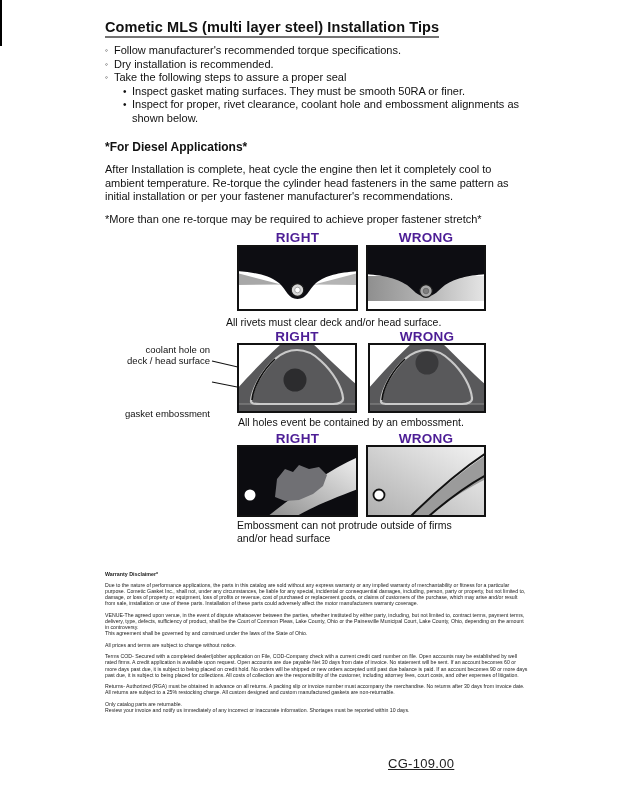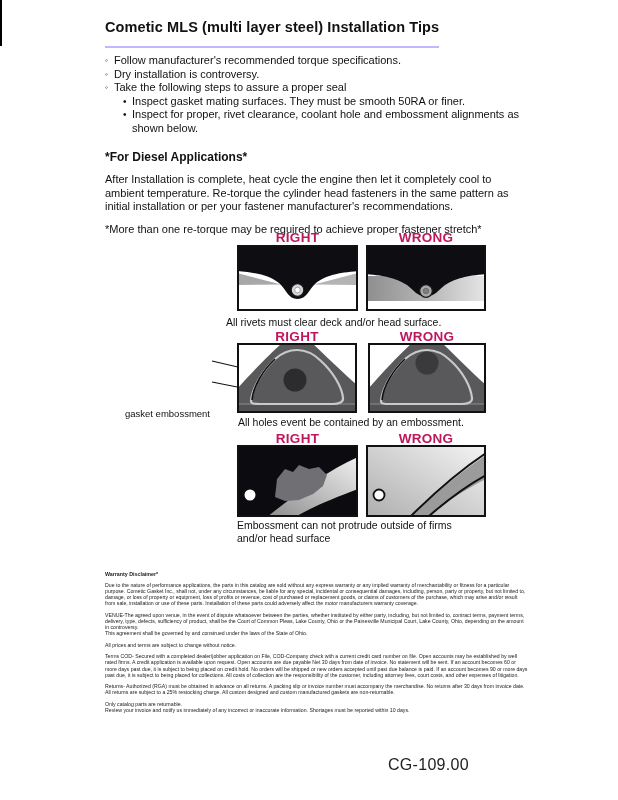--- a/index.html
+++ b/index.html
@@ -3,63 +3,63 @@
 <meta charset="utf-8">
 <style>
   html,body{margin:0;padding:0;background:#fff;}
   .page{position:relative;width:618px;height:800px;background:#ffffff;overflow:hidden;
         font-family:"Liberation Sans","DejaVu Sans",sans-serif;color:#111;}
   .edge-mark{position:absolute;left:0;top:0;width:2px;height:46px;background:#000;}
 
   
   .main{position:absolute;left:105px;top:18px;width:420px;}
   .title{display:inline-block;font-size:14.5px;font-weight:bold;letter-spacing:.1px;
-         border-bottom:2px solid #c4b5fd;padding-bottom:11px;margin:0 0 6px 0;}
+         border-bottom:2px solid #737373;padding-bottom:1px;margin:0 0 6px 0;}
   .blist{margin:0;padding:0;list-style:none;font-size:11px;line-height:13.5px;}
   .brow{display:flex;}
   .bmark{width:9px;flex:0 0 9px;font-size:8.5px;line-height:13.5px;}
   .srow{display:flex;padding-left:18px;}
   .smark{width:9px;flex:0 0 9px;font-size:10px;line-height:13.5px;}
   .dheading{font-size:12px;font-weight:bold;margin:15px 0 0 0;}
   .para{font-size:11px;line-height:13.5px;margin:9px 0 0 0;width:420px;}
 
   
   .figures{position:absolute;left:0;top:228px;width:618px;height:330px;}
-  .figlabel{position:absolute;font-size:13.5px;font-weight:600;letter-spacing:.3px;text-align:center;color:#be185d;}
+  .figlabel{position:absolute;font-size:13.5px;font-weight:600;letter-spacing:.3px;text-align:center;color:#4c1d95;}
   .panel{position:absolute;}
   .panel svg{display:block;}
   .caption{position:absolute;font-size:10.5px;line-height:12.5px;color:#111;}
   .sidelabel{position:absolute;font-size:9.5px;line-height:10.5px;text-align:right;color:#111;}
   .leader{position:absolute;left:0;top:0;width:618px;height:330px;pointer-events:none;}
 
   
   .legal{position:absolute;left:105px;top:571px;width:424px;color:#222;}
   .legal .lh{font-size:5.3px;font-weight:bold;margin:0 0 5px 0;}
   .legal p{font-size:5.2px;line-height:6.1px;margin:0 0 5.5px 0;text-align:left;}
   .legal p.tight{margin-bottom:0;}
 
-  .footer-code{position:absolute;left:388px;top:756px;font-size:16px;letter-spacing:.3px;color:#222;}
+  .footer-code{position:absolute;left:388px;top:756px;font-size:13px;letter-spacing:.3px;color:#222;text-decoration:underline;}
 </style>
 </head>
 <body>
 
 <div class="page">
   <div class="edge-mark"></div>
 
   <div class="main">
     <h1 class="title">Cometic MLS (multi layer steel) Installation Tips</h1>
 
     <div class="blist">
       <div class="brow">
         <span class="bmark">◦</span>
         <span>Follow manufacturer's recommended torque specifications.</span>
       </div>
       <div class="brow">
         <span class="bmark">◦</span>
-        <span>Dry installation is controversy.</span>
+        <span>Dry installation is recommended.</span>
       </div>
       <div class="brow">
         <span class="bmark">◦</span>
         <span>Take the following steps to assure a proper seal</span>
       </div>
       <div class="srow">
         <span class="smark">•</span>
         <span>Inspect gasket mating surfaces.  They must be smooth 50RA or finer.</span>
       </div>
       <div class="srow">
@@ -104,20 +104,24 @@
         <circle cx="60" cy="46" r="6.3" fill="#a8a8a8" stroke="#1a1a1a" stroke-width="1.2"></circle>
         <circle cx="60" cy="46" r="2.8" fill="#7d7d7d" stroke="#555" stroke-width="0.6"></circle>
         <rect x="1" y="1" width="118" height="64" fill="none" stroke="#111" stroke-width="2"></rect>
       </svg>
     </div>
     <div class="caption" style="left:226px;top:88px;width:280px;">All rivets must clear deck and/or head surface.</div>
 
     <div class="figlabel" style="left:237px;top:101px;width:120px;">RIGHT</div>
     <div class="figlabel" style="left:368px;top:101px;width:118px;">WRONG</div>
 
+    <div class="sidelabel" style="left:95px;top:117px;width:115px;">
+      <span>coolant hole on</span><br>
+      <span>deck / head surface</span>
+    </div>
     <div class="sidelabel" style="left:95px;top:149px;width:115px;margin-top:32px;">gasket embossment</div>
 
     <svg class="leader">
       <line x1="212" y1="133" x2="294" y2="152" stroke="#111" stroke-width="1.1"></line>
       <line x1="212" y1="154" x2="262" y2="164" stroke="#111" stroke-width="1.1"></line>
     </svg>
 
     <div class="panel" style="left:237px;top:115px;">
       <svg width="120" height="70" viewBox="0 0 120 70">
         <rect x="0" y="0" width="120" height="70" fill="#ffffff"></rect>

